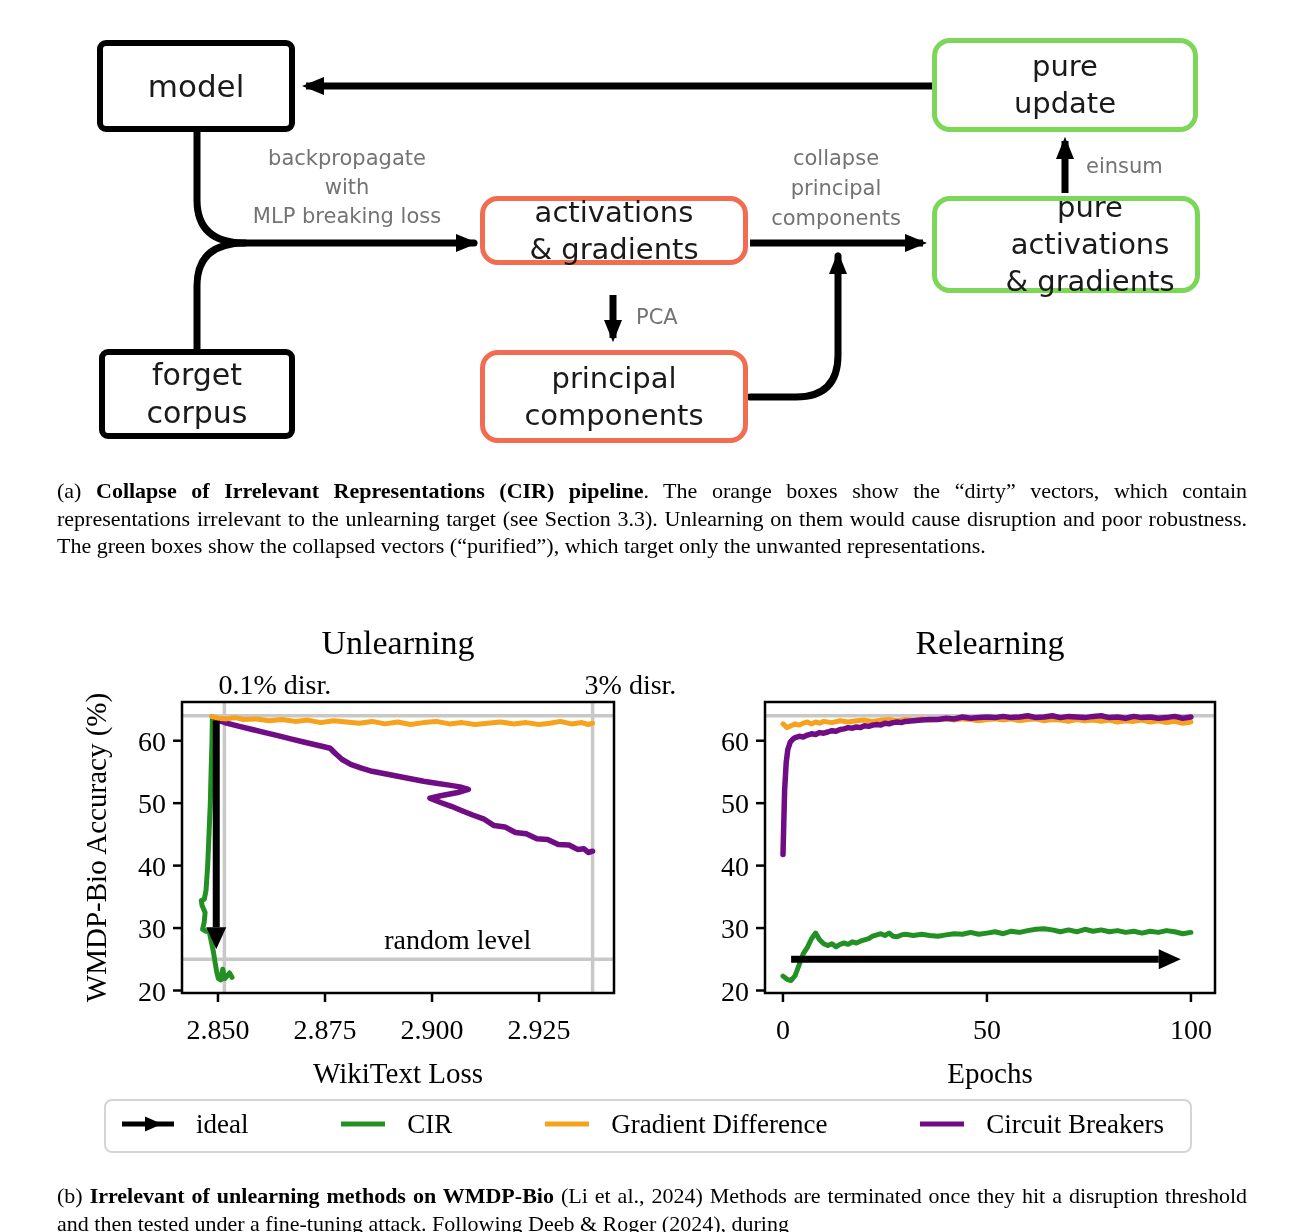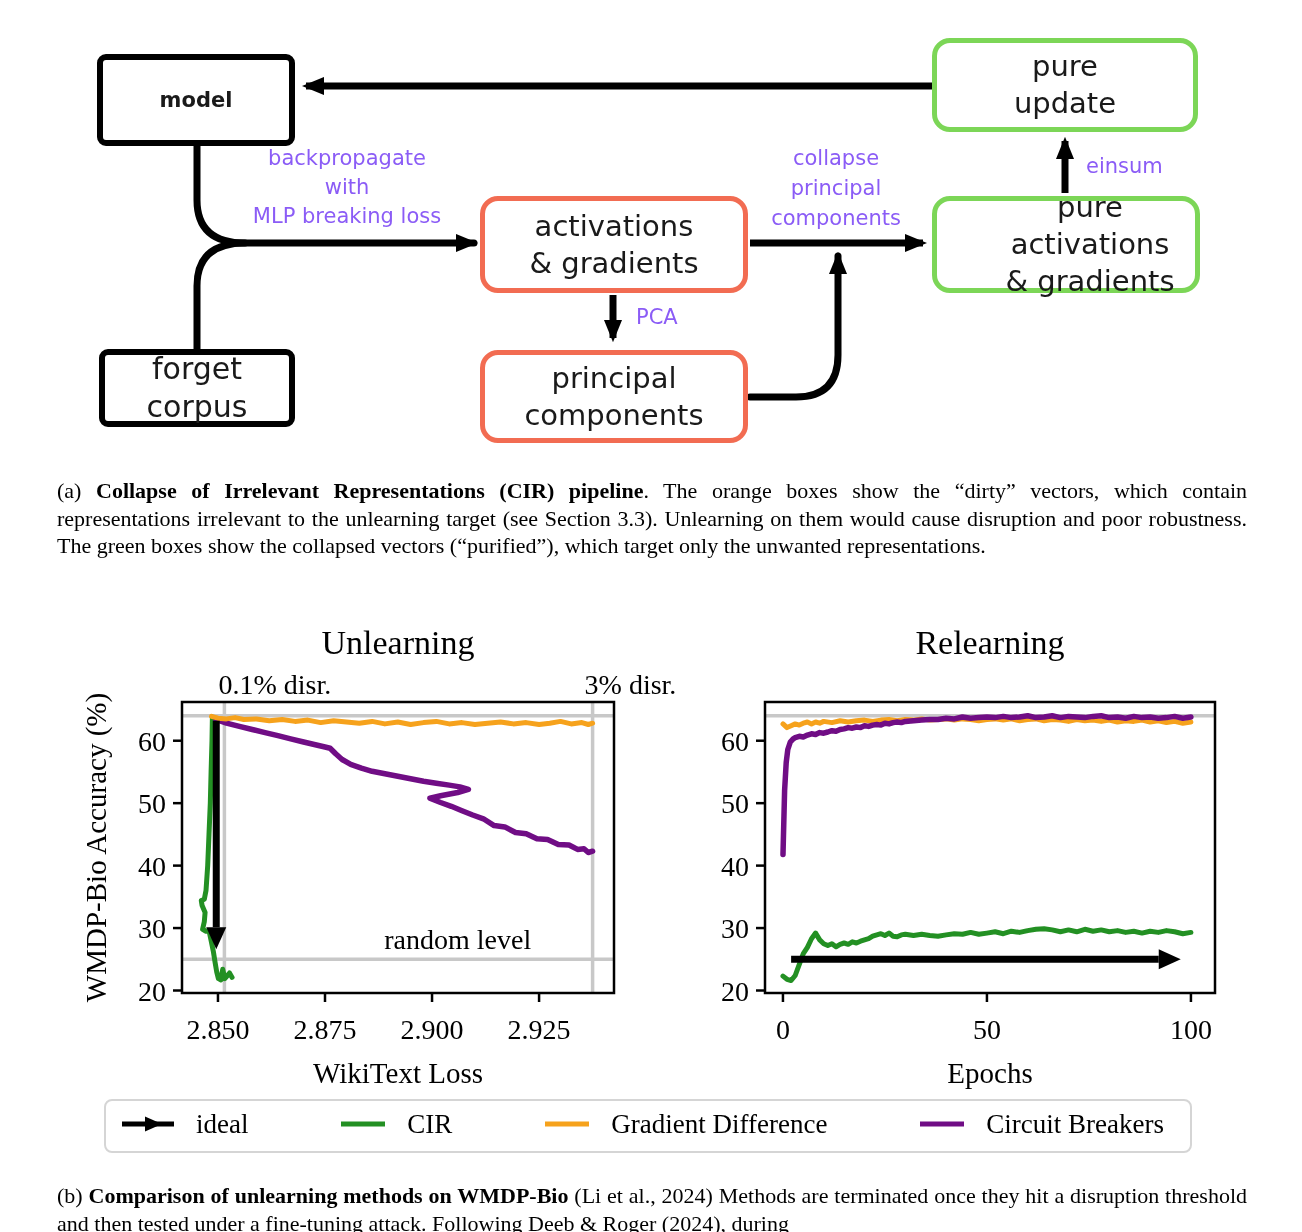--- a/index.html
+++ b/index.html
@@ -6,27 +6,27 @@
   .page{position:relative;width:1302px;height:1232px;background:#fff;overflow:hidden;
         font-family:"Liberation Serif",serif;color:#000;}
   
   .diagram{position:absolute;left:0;top:0;width:1302px;height:470px;}
   .diagram svg.arrows{position:absolute;left:0;top:0;}
   .dbox{position:absolute;box-sizing:border-box;background:#fff;border-radius:9px;
         display:flex;align-items:center;justify-content:center;text-align:center;
         font-family:"DejaVu Sans",sans-serif;color:#1a1a1a;white-space:pre-line;}
   .dbox.black{border:6px solid #000;}
   .dbox.colored{border-width:5px;border-style:solid;border-radius:18px;}
-  #box-model{left:97px;top:54px;width:198px;height:92px;font-size:21px;font-weight:bold;}
-  #box-forget{left:99px;top:349px;width:196px;height:78px;font-size:30px;line-height:38px;}
-  #box-activations{left:480px;top:196px;width:268px;height:97px;font-size:29px;line-height:37px;}
+  #box-model{left:97px;top:40px;width:198px;height:92px;font-size:31px;}
+  #box-forget{left:99px;top:349px;width:196px;height:90px;font-size:30px;line-height:38px;}
+  #box-activations{left:480px;top:196px;width:268px;height:69px;font-size:29px;line-height:37px;}
   #box-principal{left:480px;top:350px;width:268px;height:93px;font-size:29px;line-height:37px;}
   #box-pure-update{left:932px;top:38px;width:266px;height:94px;font-size:29px;line-height:37px;}
   #box-pure-activations{left:932px;top:196px;width:268px;height:97px;font-size:29px;line-height:37px;padding-left:48px;}
-  .dlabel{position:absolute;font-family:"DejaVu Sans",sans-serif;color:#8b5cf6;
+  .dlabel{position:absolute;font-family:"DejaVu Sans",sans-serif;color:#737373;
           font-size:21px;line-height:29px;text-align:center;white-space:pre-line;}
   #lbl-backprop{left:217px;top:144px;width:260px;}
   #lbl-collapse{left:726px;top:143px;width:220px;line-height:30px;}
   #lbl-pca{left:636px;top:303px;}
   #lbl-einsum{left:1086px;top:152px;}
   
   .caption{position:absolute;left:57px;width:1190px;margin:0;font-size:22px;
            line-height:27.5px;text-align:justify;}
   #caption-a{top:477px;}
   #caption-b{top:1182px;}
@@ -172,15 +172,15 @@
       <span class="legend-label">Gradient Difference</span>
     </div>
     <div class="legend-item">
       <svg width="48" height="12">
           <line x1="2" y1="6" x2="46" y2="6" stroke="#700d85" stroke-width="5"></line>
         </svg>
       <span class="legend-label">Circuit Breakers</span>
     </div>
   </div>
 
-  <p class="caption" id="caption-b"><span>(b) </span><b>Comparison of unlearning methods on WMDP-Bio</b><span> (Li et al., 2024) Methods are terminated once they hit a disruption threshold and then tested under a fine-tuning attack. Following Deeb &amp; Roger (2024), during</span></p>
+  <p class="caption" id="caption-b"><span>(b) </span><b>Irrelevant of unlearning methods on WMDP-Bio</b><span> (Li et al., 2024) Methods are terminated once they hit a disruption threshold and then tested under a fine-tuning attack. Following Deeb &amp; Roger (2024), during</span></p>
 
 </div>
 
 </body></html>

